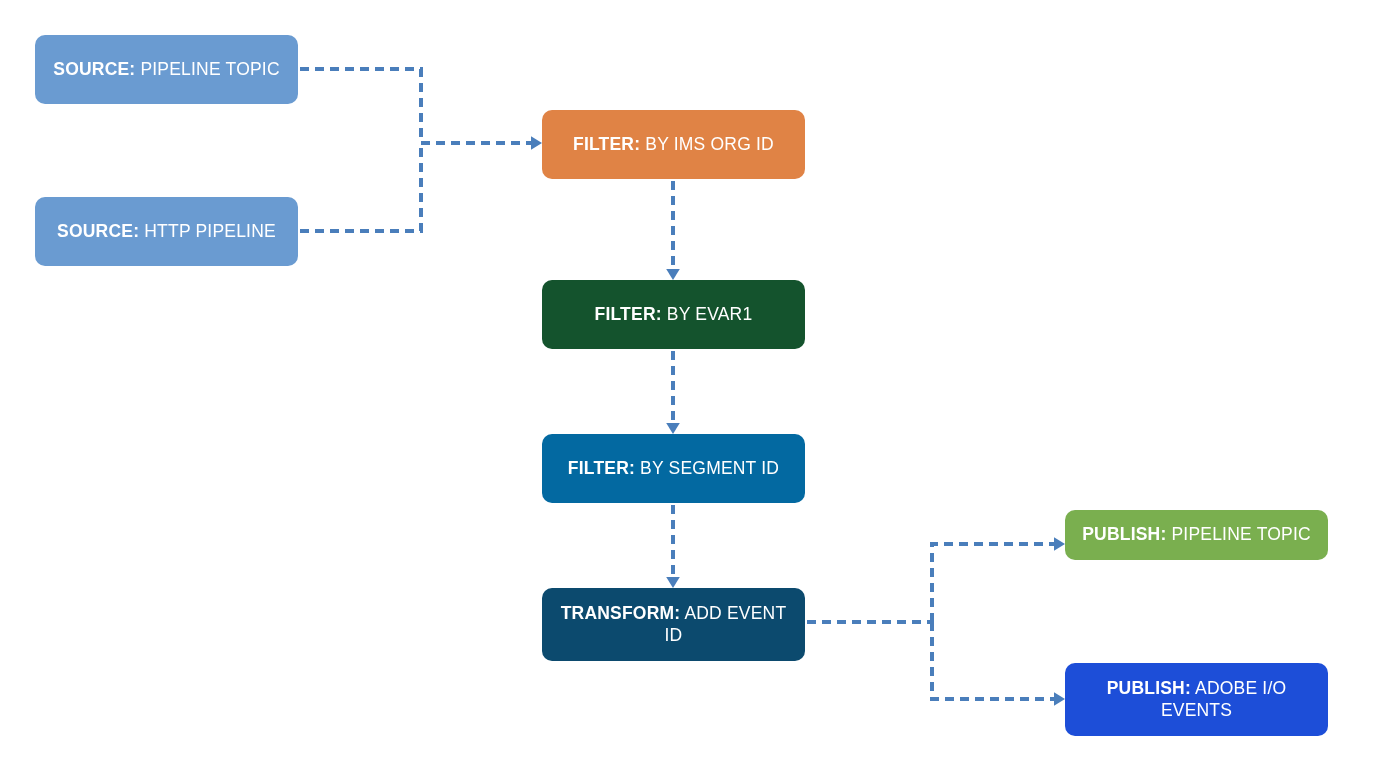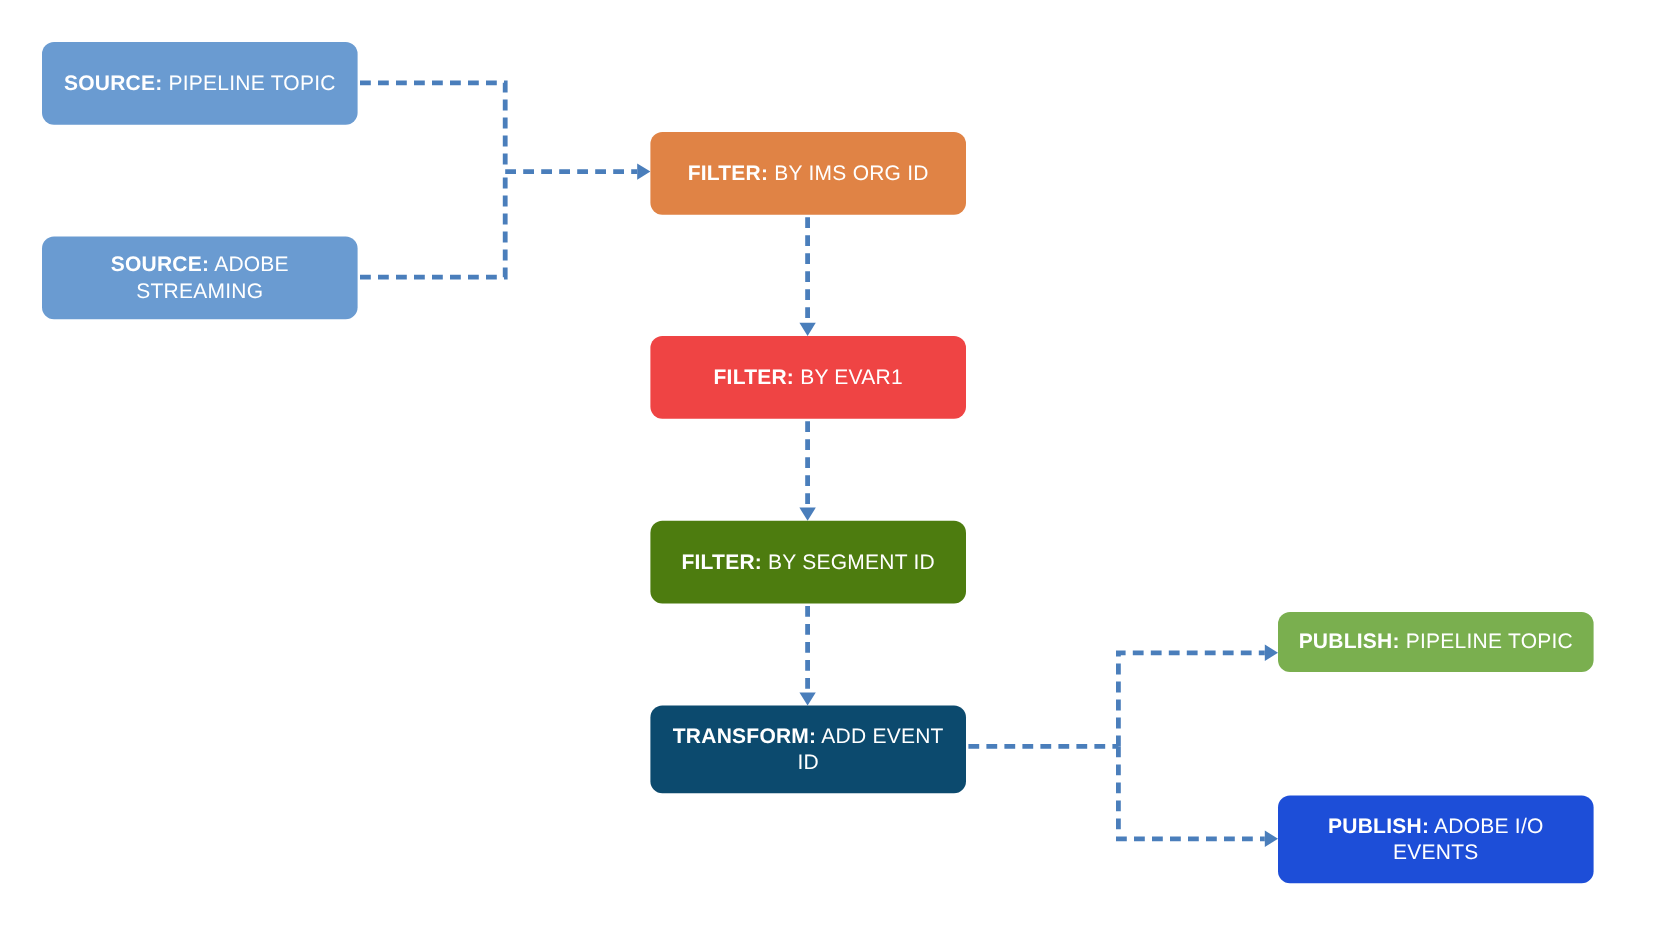--- a/index.html
+++ b/index.html
@@ -80,29 +80,29 @@
       <polygon points="1065,544 1054,537.18 1054,550.82" class="edge-head" fill="#4a7ebb"></polygon>
       <path class="edge-line" d="M 932 622 L 932 699 L 1054 699" stroke="#4a7ebb"></path>
       <polygon points="1065,699 1054,692.18 1054,705.82" class="edge-head" fill="#4a7ebb"></polygon>
     </svg>
 
   <div id="nodes">
       <div class="node node-source" style="left: 35px; top: 35px; width: 263px; height: 69px; background: rgb(106, 155, 209);">
         <div><span class="kind">SOURCE:</span><span> PIPELINE TOPIC</span></div>
       </div>
       <div class="node node-source" style="left: 35px; top: 197px; width: 263px; height: 69px; background: rgb(106, 155, 209);">
-        <div><span class="kind">SOURCE:</span><span> ADOBE STREAMING</span></div>
+        <div><span class="kind">SOURCE:</span><span> HTTP PIPELINE</span></div>
       </div>
       <div class="node node-filter" style="left: 542px; top: 110px; width: 263px; height: 69px; background: rgb(224, 131, 69);">
         <div><span class="kind">FILTER:</span><span> BY IMS ORG ID</span></div>
       </div>
-      <div class="node node-filter" style="left: 542px; top: 280px; width: 263px; height: 69px; background: #ef4444;">
+      <div class="node node-filter" style="left: 542px; top: 280px; width: 263px; height: 69px; background: #14532d;">
         <div><span class="kind">FILTER:</span><span> BY EVAR1</span></div>
       </div>
-      <div class="node node-filter" style="left: 542px; top: 434px; width: 263px; height: 69px; background: #4d7c0f;">
+      <div class="node node-filter" style="left: 542px; top: 434px; width: 263px; height: 69px; background: #0369a1;">
         <div><span class="kind">FILTER:</span><span> BY SEGMENT ID</span></div>
       </div>
       <div class="node node-transform" style="left: 542px; top: 588px; width: 263px; height: 73px; background: #0c4a6e;">
         <div><span class="kind">TRANSFORM:</span><span> ADD EVENT ID</span></div>
       </div>
       <div class="node node-publish" style="left: 1065px; top: 510px; width: 263px; height: 50px; background: rgb(122, 175, 79);">
         <div><span class="kind">PUBLISH:</span><span> PIPELINE TOPIC</span></div>
       </div>
       <div class="node node-publish" style="left: 1065px; top: 663px; width: 263px; height: 73px; background: #1d4ed8;">
         <div><span class="kind">PUBLISH:</span><span> ADOBE I/O EVENTS</span></div>

